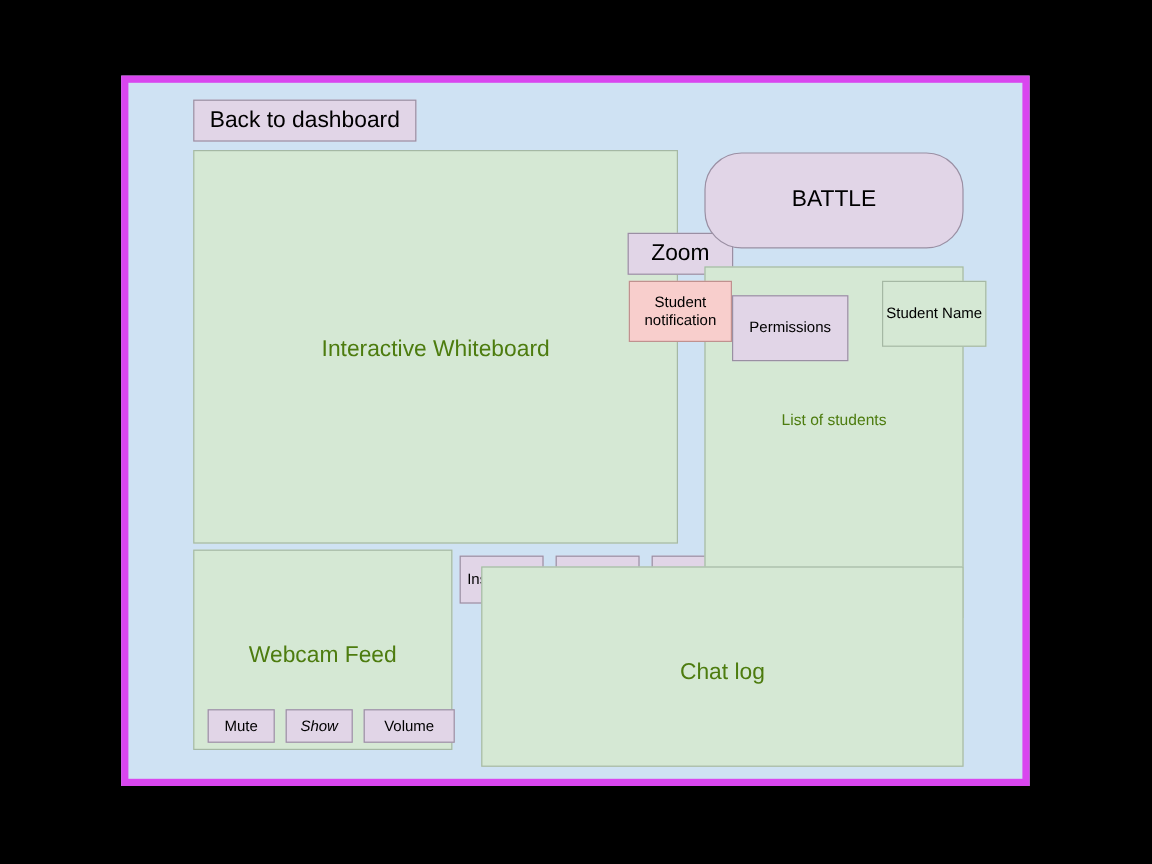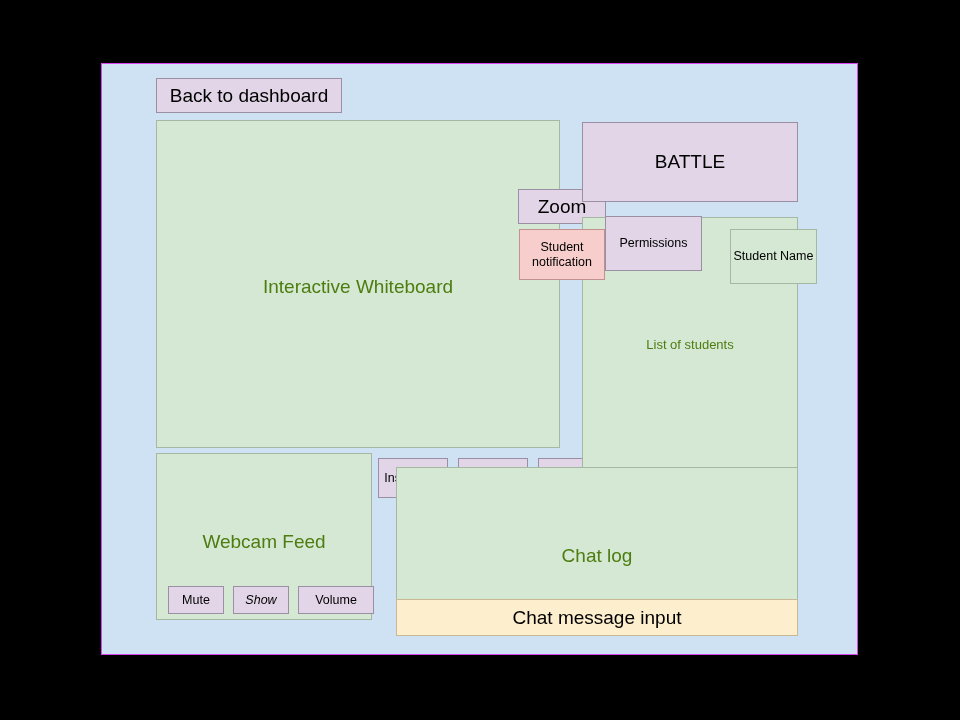--- a/index.html
+++ b/index.html
@@ -22,21 +22,21 @@
   }
 
   
   .app-shell {
     position: absolute;
     left: 101px;
     top: 63px;
     width: 757px;
     height: 592px;
     background: #cfe2f3;
-    border: 1px solid #d946ef;
+    border: 6px solid #d946ef;
   }
 
   
   .box {
     position: absolute;
     border: 1px solid #9a9a9a;
     display: flex;
     align-items: center;
     justify-content: center;
     text-align: center;
@@ -88,35 +88,36 @@
     font-size: 12.5px;
   }
   #upload-button {
     left: 381px; top: 337px; width: 70px; height: 40px;
     font-size: 12.5px;
   }
 
   #battle-panel {
     left: 480px; top: 58px; width: 216px; height: 80px;
     font-size: 19px;
+    border-radius: 31px;
   }
 
   #students-panel {
     left: 480px; top: 153px; width: 216px; height: 293px;
   }
   #students-label {
     top: 120px; font-size: 13px;
   }
 
   #student-notification-chip {
     left: 417px; top: 165px; width: 86px; height: 51px;
     font-size: 12.5px;
   }
   #permissions-chip {
-    left: 503px; top: 152px; width: 97px; height: 55px;
+    left: 503px; top: 177px; width: 97px; height: 55px;
     font-size: 12.5px;
   }
   #student-name-chip {
     left: 600px; top: 165px; width: 87px; height: 55px;
     font-size: 12.5px;
     margin-left: 28px;
   }
 
   #webcam-panel {
     left: 54px; top: 389px; width: 216px; height: 167px;
@@ -192,17 +193,16 @@
 
       <div class="box purple" id="show-button">Show</div>
 
       <div class="box purple" id="volume-button">Volume</div>
     </div>
 
     <div class="box green panel" id="chat-panel">
 
       <div class="panel-label" id="chat-log-label">Chat log</div>
 
-      <div class="box cream" id="chat-input">Chat message input</div>
     </div>
 
   </div>
 </div>
 
 </body></html>

